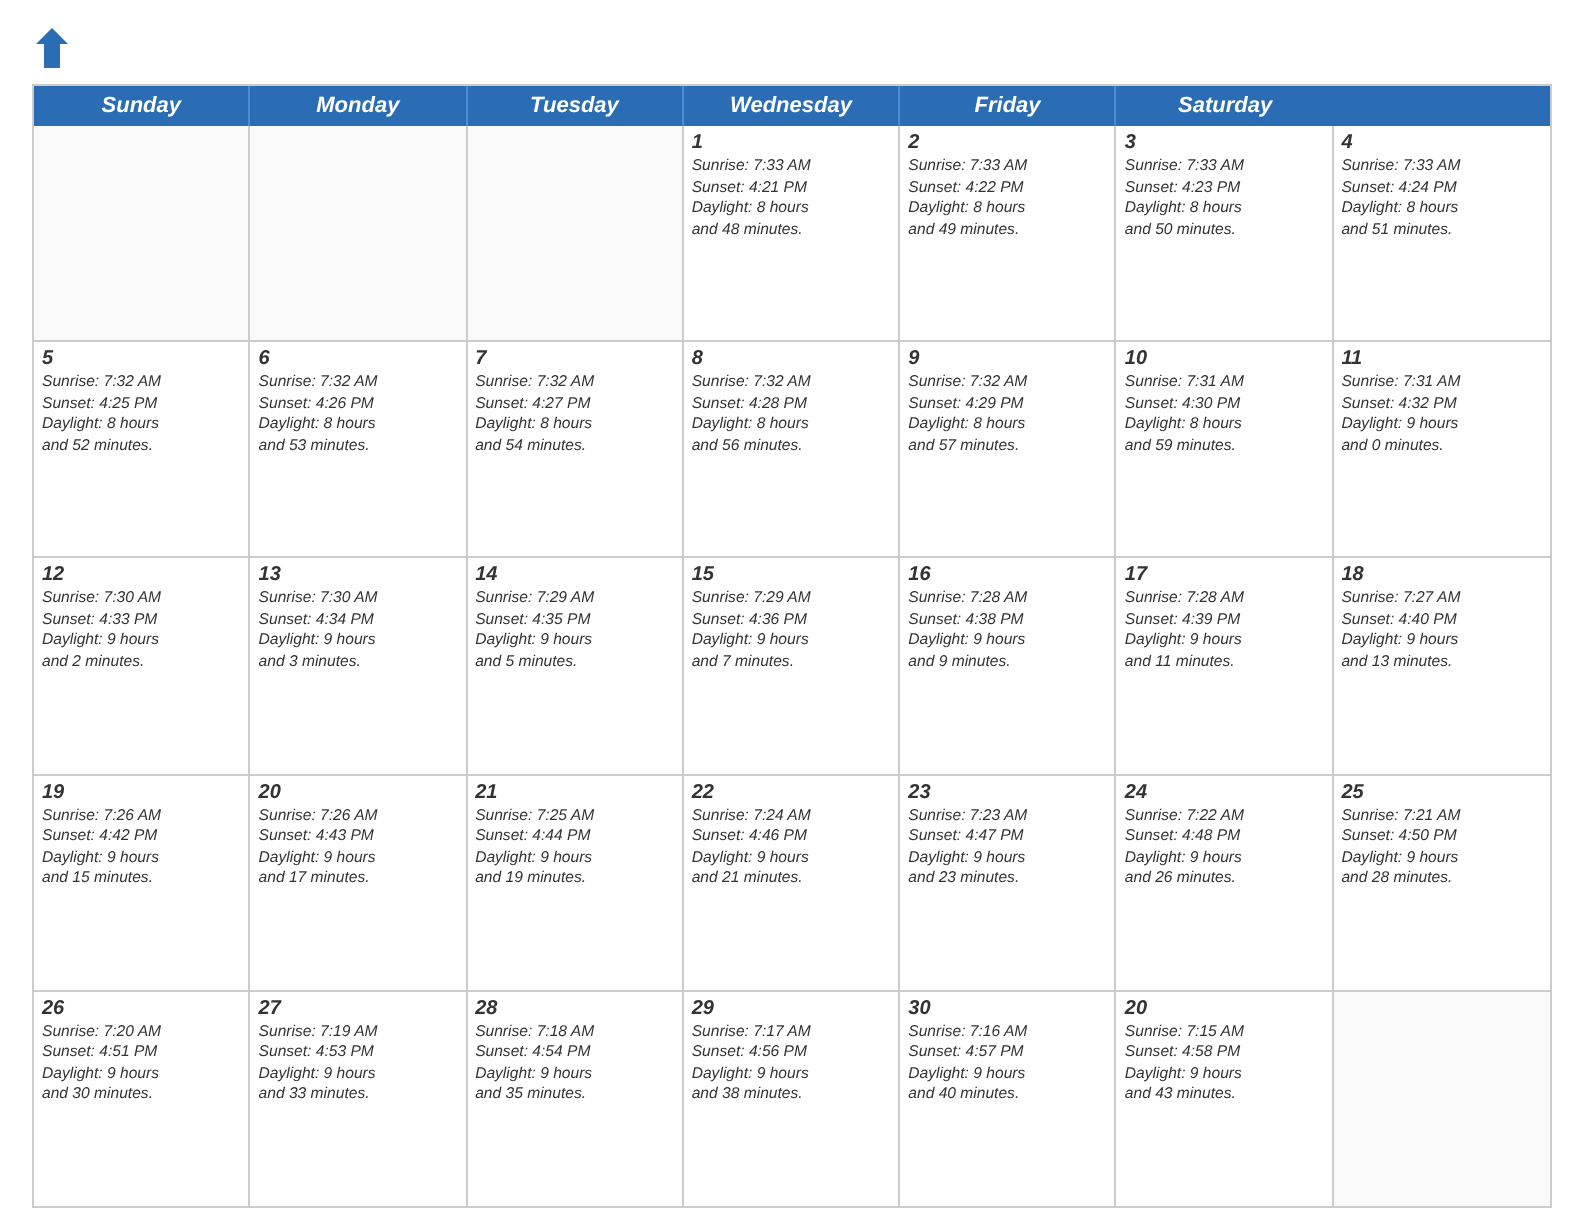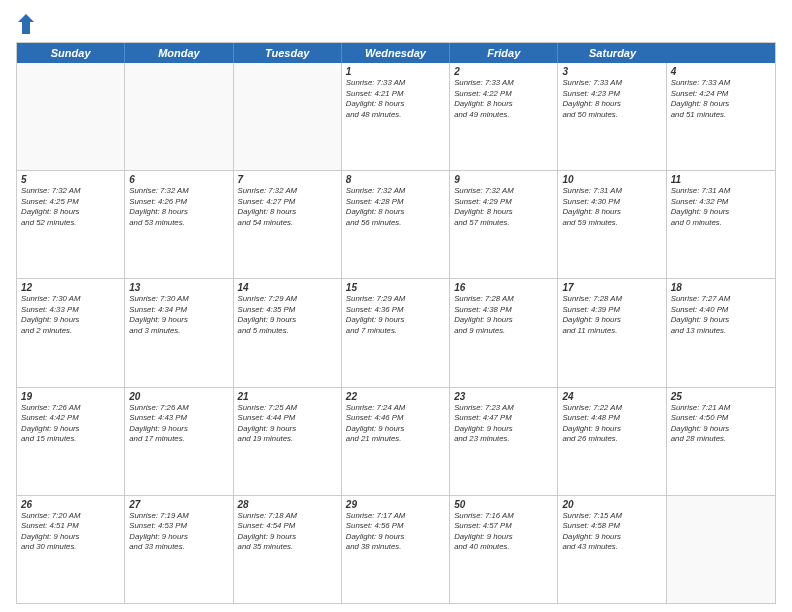--- a/index.html
+++ b/index.html
@@ -267,21 +267,21 @@
           </div>
           <div class="day-cell">
             <div class="day-number">28</div>
             <div class="day-info">Sunrise: 7:18 AM<br>Sunset: 4:54 PM<br>Daylight: 9 hours<br>and 35 minutes.</div>
           </div>
           <div class="day-cell">
             <div class="day-number">29</div>
             <div class="day-info">Sunrise: 7:17 AM<br>Sunset: 4:56 PM<br>Daylight: 9 hours<br>and 38 minutes.</div>
           </div>
           <div class="day-cell">
-            <div class="day-number">50</div>
+            <div class="day-number">30</div>
             <div class="day-info">Sunrise: 7:16 AM<br>Sunset: 4:57 PM<br>Daylight: 9 hours<br>and 40 minutes.</div>
           </div>
           <div class="day-cell">
             <div class="day-number">20</div>
             <div class="day-info">Sunrise: 7:15 AM<br>Sunset: 4:58 PM<br>Daylight: 9 hours<br>and 43 minutes.</div>
           </div>
           <div class="day-cell empty"></div>
         </div>
       </div>
   </div>

